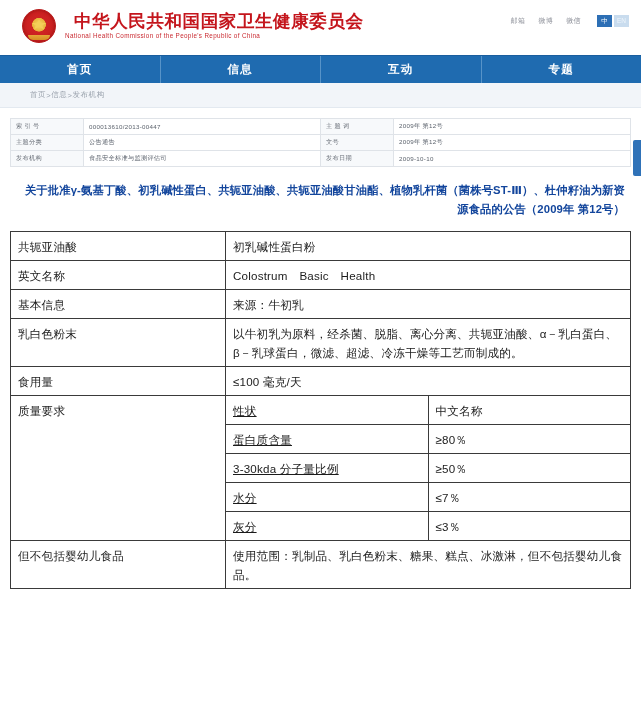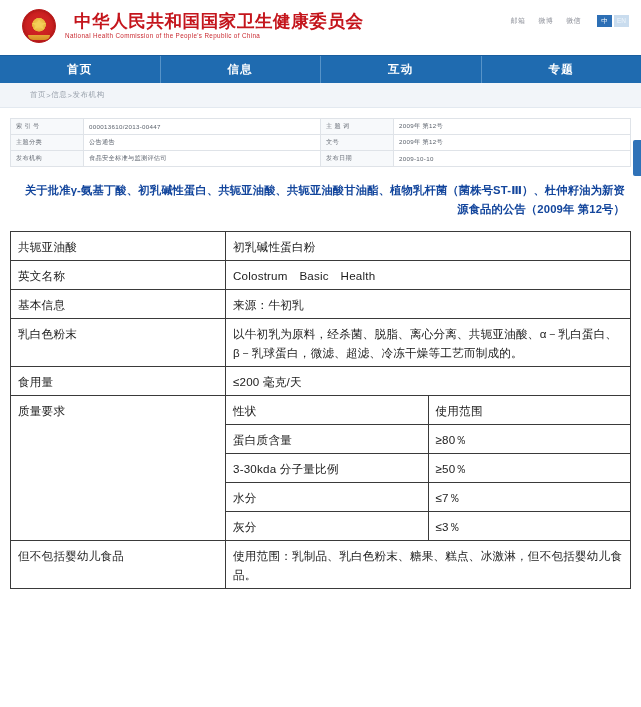--- a/index.html
+++ b/index.html
@@ -193,21 +193,21 @@
   table.doc td {
     border: 1px solid #3a3a3a;
     padding: 5px 7px 4px 7px;
     font-size: 11.6px;
     line-height: 19px;
     color: #1b1b1b;
     vertical-align: top;
     letter-spacing: .2px;
   }
   td.label-col { width: 200px; }
-  td.sub-label { width: 210px; }
+  td.sub-label { width: 210px; text-decoration: underline; }
 
   
   .side-tab {
     position: absolute;
     right: 0;
     top: 140px;
     width: 8px;
     height: 36px;
     background: #2f72b8;
     border-radius: 2px 0 0 2px;
@@ -291,27 +291,27 @@
     <tr>
       <td class="label-col">基本信息</td>
       <td colspan="2">来源：牛初乳</td>
     </tr>
     <tr>
       <td class="label-col">乳白色粉末</td>
       <td colspan="2">以牛初乳为原料，经杀菌、脱脂、离心分离、共轭亚油酸、α－乳白蛋白、β－乳球蛋白，微滤、超滤、冷冻干燥等工艺而制成的。</td>
     </tr>
     <tr>
       <td class="label-col">食用量</td>
-      <td colspan="2">≤200 毫克/天</td>
+      <td colspan="2">≤100 毫克/天</td>
     </tr>
 
     <tr>
       <td class="label-col" rowspan="5">质量要求</td>
       <td class="sub-label">性状</td>
-      <td>使用范围</td>
+      <td>中文名称</td>
     </tr>
     <tr>
       <td class="sub-label">蛋白质含量</td>
       <td>≥80％</td>
     </tr>
     <tr>
       <td class="sub-label">3-30kda 分子量比例</td>
       <td>≥50％</td>
     </tr>
     <tr>

